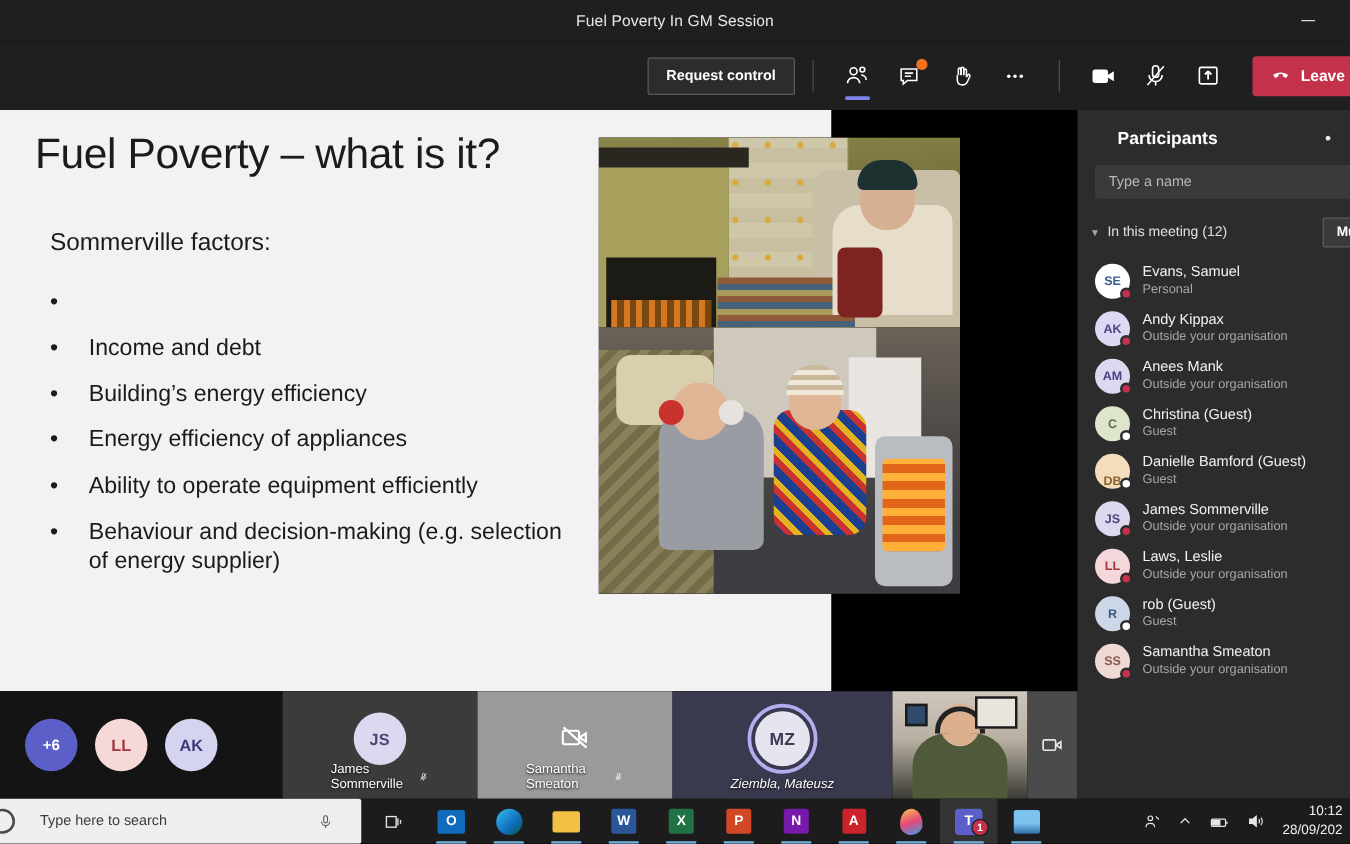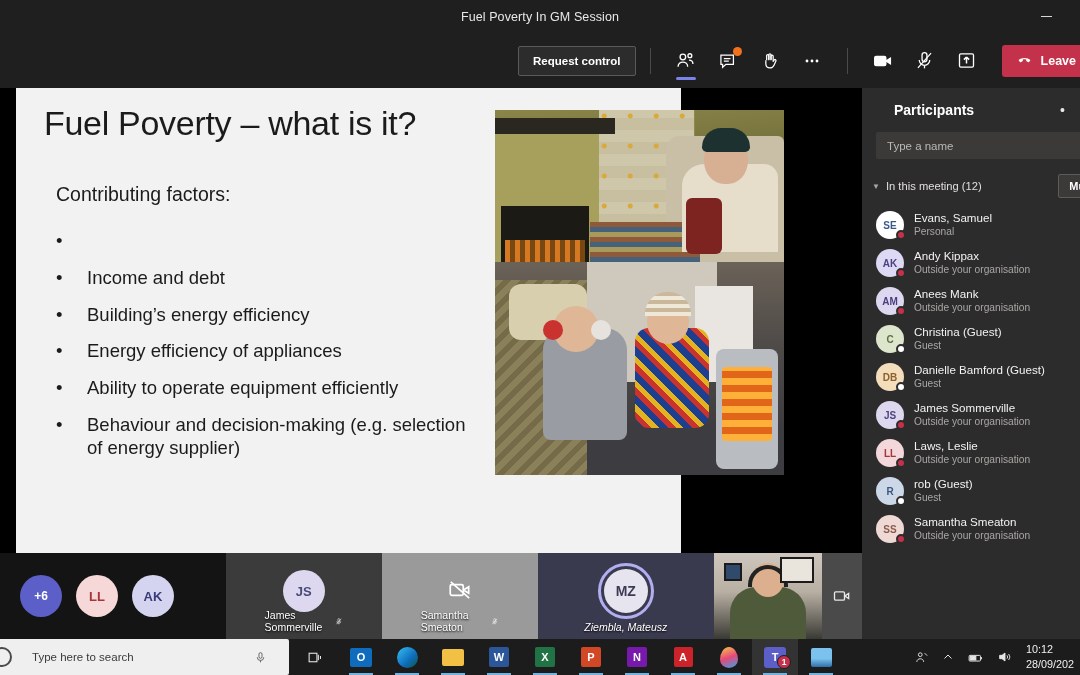--- a/index.html
+++ b/index.html
@@ -55,21 +55,21 @@
     height: 32px; background: #c4314b; color: #fff; font-size: 12.5px; font-weight: bold;
     display: flex; align-items: center; gap: 8px; padding: 0 14px; border-radius: 3px;
     margin-left: 14px; margin-right: -10px; cursor: pointer; white-space: nowrap;
   }
 
   
   .stage {
     position: absolute; left: 0; top: 88px; width: 862px; height: 465px; background: #000;
   }
   .slide {
-    position: absolute; left: 16px; top: 0; width: 665px; height: 465px;
+    position: absolute; left: 0; top: 0; width: 665px; height: 465px;
     background: #f2f2f2;
   }
   .slide-title {
     position: absolute; left: 28px; top: 16px;
     font-size: 34px; color: #1b1b1b; font-weight: normal; letter-spacing: -.3px;
   }
   .slide-sub {
     position: absolute; left: 40px; top: 95px; font-size: 19.5px; color: #1b1b1b;
   }
   .bullets { position: absolute; left: 40px; top: 142px; width: 420px; }
@@ -220,21 +220,21 @@
   }
   .tb-app.running::after {
     content: ""; position: absolute; bottom: 0; left: 11px; width: 24px; height: 2.5px;
     background: #6fb3e0;
   }
   .tb-app.focused { background: #333333; }
   .tb-tray {
     position: absolute; right: 0; top: 0; height: 36px; display: flex; align-items: center;
     gap: 13px; padding-right: 6px; color: #e6e6e6;
   }
-  .clock { font-size: 10.8px; line-height: 1.35; text-align: left; color: #f0f0f0; }
+  .clock { font-size: 10.8px; line-height: 1.35; text-align: right; color: #f0f0f0; }
   .teams-badge {
     position: absolute; right: 7px; bottom: 6px; width: 14px; height: 14px; border-radius: 50%;
     background: #c4314b; color: #fff; font-size: 8.5px; font-weight: bold;
     display: flex; align-items: center; justify-content: center; border: 1.5px solid #1c1c1c;
   }
   svg { display: block; }
 </style>
 </head>
 <body>
 
@@ -319,21 +319,21 @@
         </svg>
         <span>Leave</span>
       </div>
     </div>
   </div>
 
   <div class="stage">
     <div class="slide">
 
       <div class="slide-title">Fuel Poverty – what is it?</div>
-      <div class="slide-sub">Contributing factors:</div>
+      <div class="slide-sub">Sommerville factors:</div>
 
       <div class="bullets">
         <div class="bullet">
           <span class="dot">•</span>
         </div>
         <div class="bullet">
           <span class="dot">•</span>
           <span>Income and debt</span>
         </div>
         <div class="bullet">
@@ -536,21 +536,21 @@
         <div class="p-avatar" style="background:#dde6cd;color:#5d7040;">
           <span>C</span>
           <span class="presence" style="background:#ffffff;"></span>
         </div>
         <div>
           <div class="p-name">Christina (Guest)</div>
           <div class="p-sub">Guest</div>
         </div>
       </div>
       <div class="p-row">
-        <div class="p-avatar" style="background:#f4ddbb;color:#8a6230;">
+        <div class="p-avatar" style="background:#f4ddbb;color:#8a6230;align-items:flex-end;">
           <span>DB</span>
           <span class="presence" style="background:#ffffff;"></span>
         </div>
         <div>
           <div class="p-name">Danielle Bamford (Guest)</div>
           <div class="p-sub">Guest</div>
         </div>
       </div>
       <div class="p-row">
         <div class="p-avatar" style="background:#ded8ef;color:#4c4680;">

